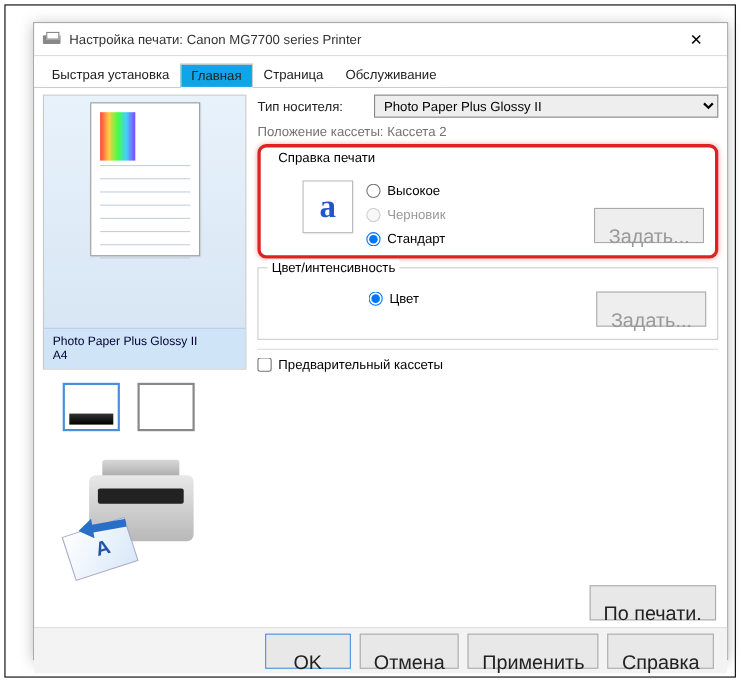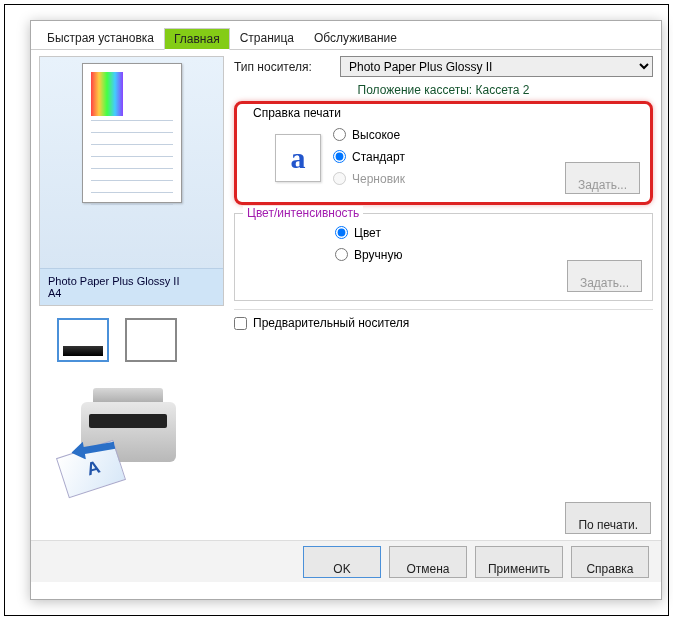--- a/index.html
+++ b/index.html
@@ -7,21 +7,21 @@
 .outer-frame { position: absolute; left: 4px; top: 4px; width: 665px; height: 612px; border: 1px solid #000; background: #fff; }
 .window { position: absolute; left: 30px; top: 20px; width: 632px; height: 580px; background: #fff; border: 1px solid #aaa; box-shadow: 0 2px 12px rgba(0,0,0,0.25); }
 .titlebar { height: 30px; display: flex; align-items: center; padding: 0 8px; border-bottom: 1px solid #ddd; }
 .printer-ico { width: 16px; height: 14px; margin-right: 8px; position: relative; }
 .printer-ico::before { content:''; position:absolute; top:3px; left:0; width:16px; height:8px; background:#888; border-radius:1px;}
 .printer-ico::after { content:''; position:absolute; top:0; left:3px; width:10px; height:5px; background:#fff; border:1px solid #888;}
 .title-text { flex: 1; font-size: 12px; color: #333; }
 .close-btn { width: 40px; height: 28px; display:flex; align-items:center; justify-content:center; font-size:14px; cursor:pointer; }
 .tabs { display: flex; padding: 4px 6px 0 6px; border-bottom: 1px solid #ccc; background:#fff; margin-top:2px;align-items:center;}
 .tab { padding: 3px 9px; border: 1px solid transparent; cursor:pointer; color:#222; background:#fff;}
-.tab.active { border: 1px solid #ccc; border-bottom: 1px solid #fff; position: relative; top: 1px; background:#84cc16;}
+.tab.active { border: 1px solid #ccc; border-bottom: 1px solid #fff; position: relative; top: 1px; background:#0ea5e9;}
 .content { display: flex; padding: 6px 8px 0 8px; height: 452px; }
 .left-panel { width: 185px; }
 .preview-box { border: 1px solid #c8c8c8; height: 250px; background: linear-gradient(#e8f2fb,#d5e4f3); display:flex; flex-direction:column; align-items:center; padding-top:6px;}
 .page-prev { width: 100px; height: 140px; background:#fff; border:1px solid #999; box-shadow:1px 1px 2px rgba(0,0,0,.2); padding:8px;}
 .rainbow { width:32px; height:44px; background: linear-gradient(90deg,#f44,#fc4,#4f4,#4cf,#84f); margin-bottom: 4px;}
 .lines { height: 8px; border-top:1px solid #c3d0df; margin-top:4px;}
 .prev-label { background:#cfe4f7; font-size:11px; padding: 6px 8px; color:#003; border-top:1px solid #b8cfe6; margin-top:auto; width:100%;}
 .thumbs { display:flex; gap:16px; margin: 12px 0 0 18px;}
 .thumb { width:52px; height:44px; border:2px solid #888; background:#fff; display:flex; align-items:flex-end; justify-content:center; padding-bottom:4px;}
 .thumb.sel { border-color:#4a90d9; }
@@ -31,51 +31,56 @@
 .prn-top{position:absolute;top:4px;left:34px;width:70px;height:22px;background:linear-gradient(#d8d8d8,#999);border-radius:3px;}
 .prn-slot{position:absolute;top:30px;left:30px;width:78px;height:14px;background:#222;border-radius:2px;}
 .prn-paper{position:absolute;top:64px;left:2px;width:60px;height:42px;background:linear-gradient(135deg,#fff,#d8e8f8);transform:rotate(-18deg);border:1px solid #aac;}
 .prn-arrow{position:absolute;top:56px;left:12px;width:44px;height:18px;background:#2a6fc7;clip-path:polygon(0 50%,30% 0,30% 30%,100% 30%,100% 70%,30% 70%,30% 100%);transform:rotate(-10deg);}
 .prn-a{position:absolute;top:74px;left:28px;font-size:18px;font-weight:bold;color:#2255aa;transform:rotate(-16deg);}
 .right-panel { flex: 1; padding-left: 10px; }
 .form-row { display:flex; align-items:center; margin-bottom:6px;}
 .form-label { width: 106px; color:#222;}
 select { flex:1; height:21px; border:1px solid #888; background:#eee; padding:0 4px; font-size:12px;}
 select.hilite { background:#fff1b0;}
-.pos-label { text-align:center; font-size:12px; color:#14532d; margin: 2px 0 4px 0;}
+.pos-label { text-align:left; font-size:12px; color:#737373; margin: 2px 0 4px 0;}
 .groupbox { border:1px solid #ccc; position:relative; padding: 12px 8px 8px 8px; margin-bottom:8px;}
-.groupbox .legend { position:absolute; top:-8px; left:8px; background:#fff; padding:0 4px; font-size:12px; color:#a21caf;}
+.groupbox .legend { position:absolute; top:-8px; left:8px; background:#fff; padding:0 4px; font-size:12px; color:#000000;}
 .quality-box { border:3px solid #d22; border-radius:8px; padding:10px 8px 8px 8px; margin-bottom:8px; position:relative; box-shadow: 0 0 5px rgba(210,30,30,.35);}
 .quality-box .legend { position:absolute; top:2px; left:12px; background:#fff; padding:0 4px; font-size:12px;}
 .qrow { display:flex; align-items:flex-start; padding-top:14px;}
 .q-icon { width:46px; height:48px; margin: 6px 12px 0 30px; border:1px solid #bbb; background:#fff; display:flex; align-items:center; justify-content:center; box-shadow:1px 1px 2px rgba(0,0,0,.15);}
 .q-icon span{ font-family: 'Times New Roman', serif; font-size:30px; color:#2255cc; font-weight:bold;}
 .radios { flex:1;}
-.radio-row { display:flex; align-items:flex-start; height:22px; gap:6px;}
+.radio-row { display:flex; align-items:flex-end; height:22px; gap:6px;}
 .radio-row.disabled { color:#999;}
-.btn { border:1px solid #aaa; background:#e8e8e8; padding: 15px 12px; height:32px; cursor:pointer; font-size:12px; min-width:72px; color:#222;}
+.btn { border:1px solid #aaa; background:#e8e8e8; padding: 15px 12px; height:32px; cursor:pointer; font-size:18px; min-width:72px; color:#222;}
 .btn:disabled,.btn.disabled{color:#999;background:#eee;cursor:default;}
 .set-btn-wrap{ position:absolute; right:10px; bottom:8px;}
 .color-group .radios{ margin-left: 92px;}
 .check-row { display:flex; align-items:center; gap:6px; margin: 6px 0 0 0;}
 input[type=checkbox],input[type=radio]{width:13px;height:13px;margin:0;}
 input[type=radio]:disabled+span{color:#999;}
 .defaults-row{ display:flex; justify-content:flex-end; padding: 0 10px 6px 0;}
 .bottom-bar { border-top: 1px solid #ddd; height: 42px; display:flex; align-items:center; justify-content:flex-end; gap:8px; padding: 0 12px; background:#f3f3f3;}
 .bottom-bar .btn{min-width:78px;}
 .btn.primary{border-color:#4a90d9;}
 hr.div{border:none;border-top:1px solid #ddd;margin:6px 0;}
 </style>
 </head>
 <body>
 
 <div class="outer-frame"></div>
 
 <div class="window">
 
+  <div class="titlebar">
+    <div class="printer-ico"></div>
+    <div class="title-text">Настройка печати: Canon MG7700 series Printer</div>
+    <div class="close-btn">✕</div>
+  </div>
 
   <div class="tabs">
     <div class="tab">Быстрая установка</div>
     <div class="tab active">Главная</div>
     <div class="tab">Страница</div>
     <div class="tab">Обслуживание</div>
   </div>
 
   <div class="content">
 
@@ -123,56 +128,52 @@
         <div class="legend">Справка печати</div>
         <div class="qrow">
           <div class="q-icon">
               <span>a</span>
             </div>
           <div class="radios">
             <label class="radio-row">
               <input type="radio" name="q" style="">
                 <span>Высокое</span>
             </label>
+            <label class="radio-row disabled">
+              <input type="radio" name="q" disabled="" style="">
+                <span>Черновик</span>
+            </label>
             <label class="radio-row">
               <input type="radio" name="q" checked="" style="">
                 <span>Стандарт</span>
-            </label>
-            <label class="radio-row disabled">
-              <input type="radio" name="q" disabled="" style="">
-                <span>Черновик</span>
             </label>
           </div>
         </div>
         <div class="set-btn-wrap">
           <button class="btn disabled" disabled="">Задать...</button>
         </div>
       </div>
 
       <div class="groupbox color-group" style="position:relative;padding-bottom:30px;">
         <div class="legend">Цвет/интенсивность</div>
         <div class="radios">
           <label class="radio-row">
             <input type="radio" name="c" checked="" style="">
               <span>Цвет</span>
           </label>
-          <label class="radio-row">
-            <input type="radio" name="c" style="">
-              <span>Вручную</span>
-          </label>
         </div>
         <div class="set-btn-wrap">
           <button class="btn disabled" disabled="">Задать...</button>
         </div>
       </div>
 
       <hr class="div">
       <label class="check-row">
         <input type="checkbox" style="">
-          <span>Предварительный носителя</span>
+          <span>Предварительный кассеты</span>
       </label>
 
     </div>
   </div>
 
   <div class="defaults-row">
     <button class="btn">По печати.</button>
   </div>
 
   <div class="bottom-bar">

